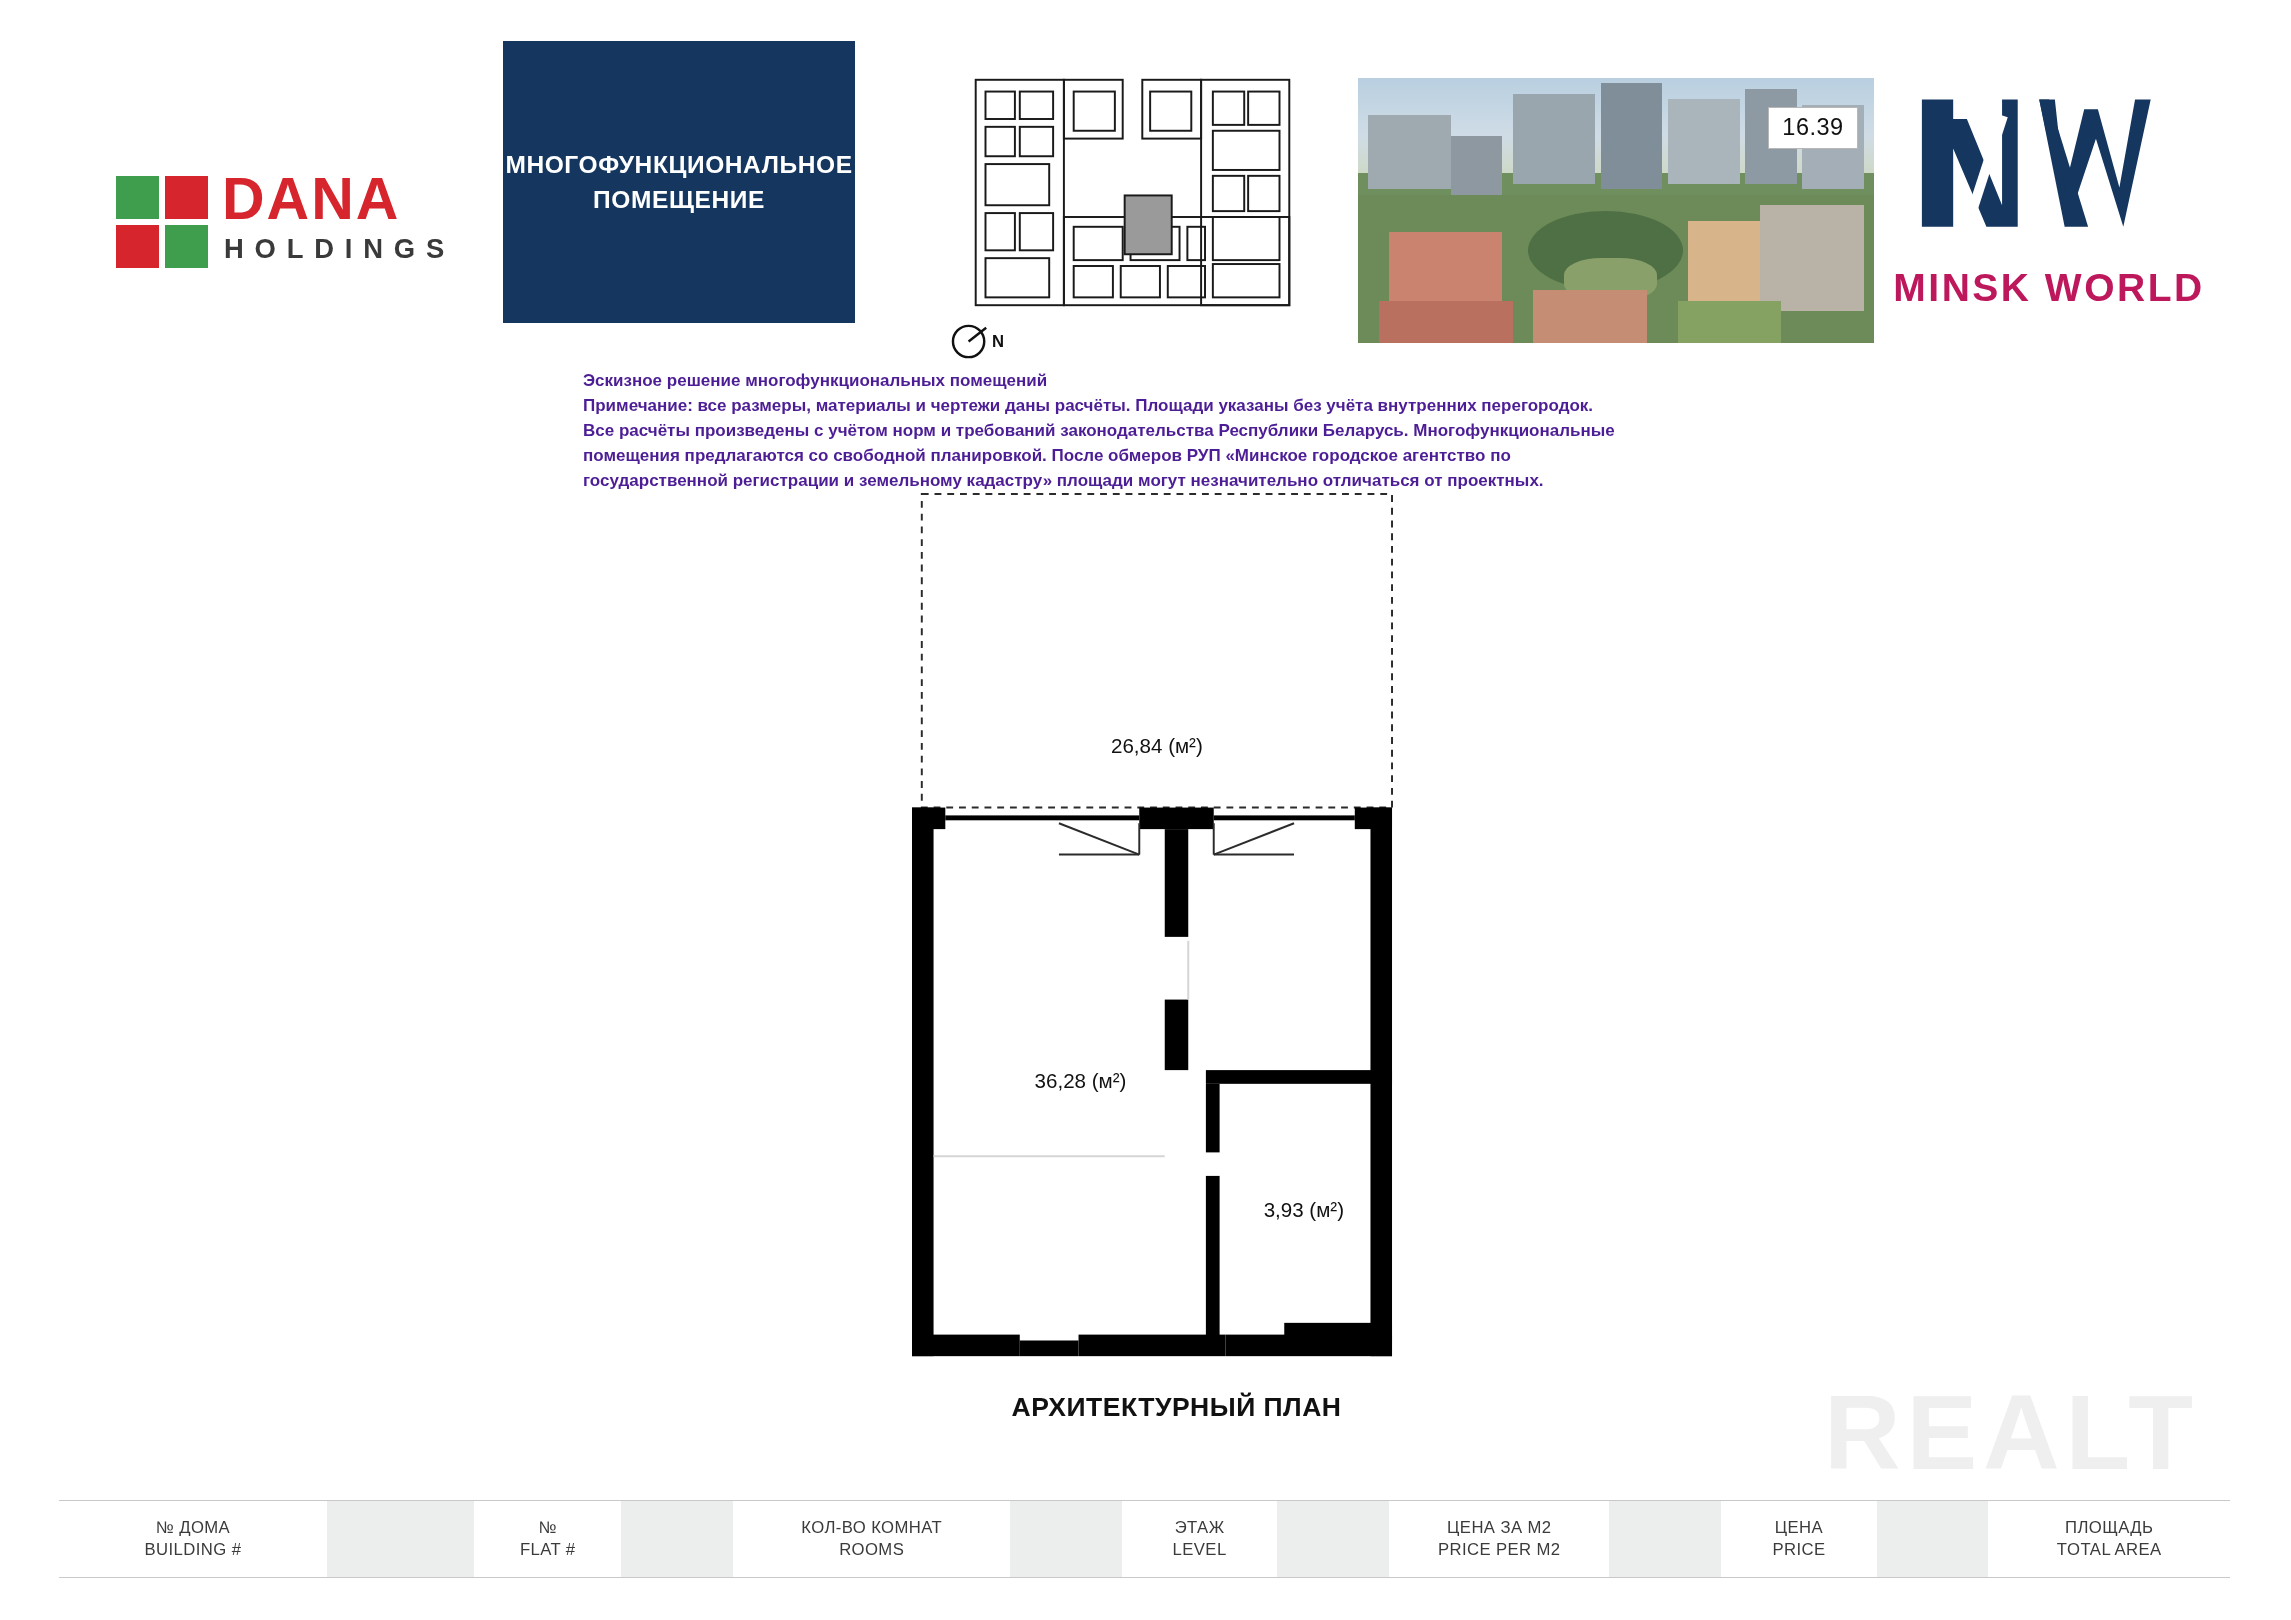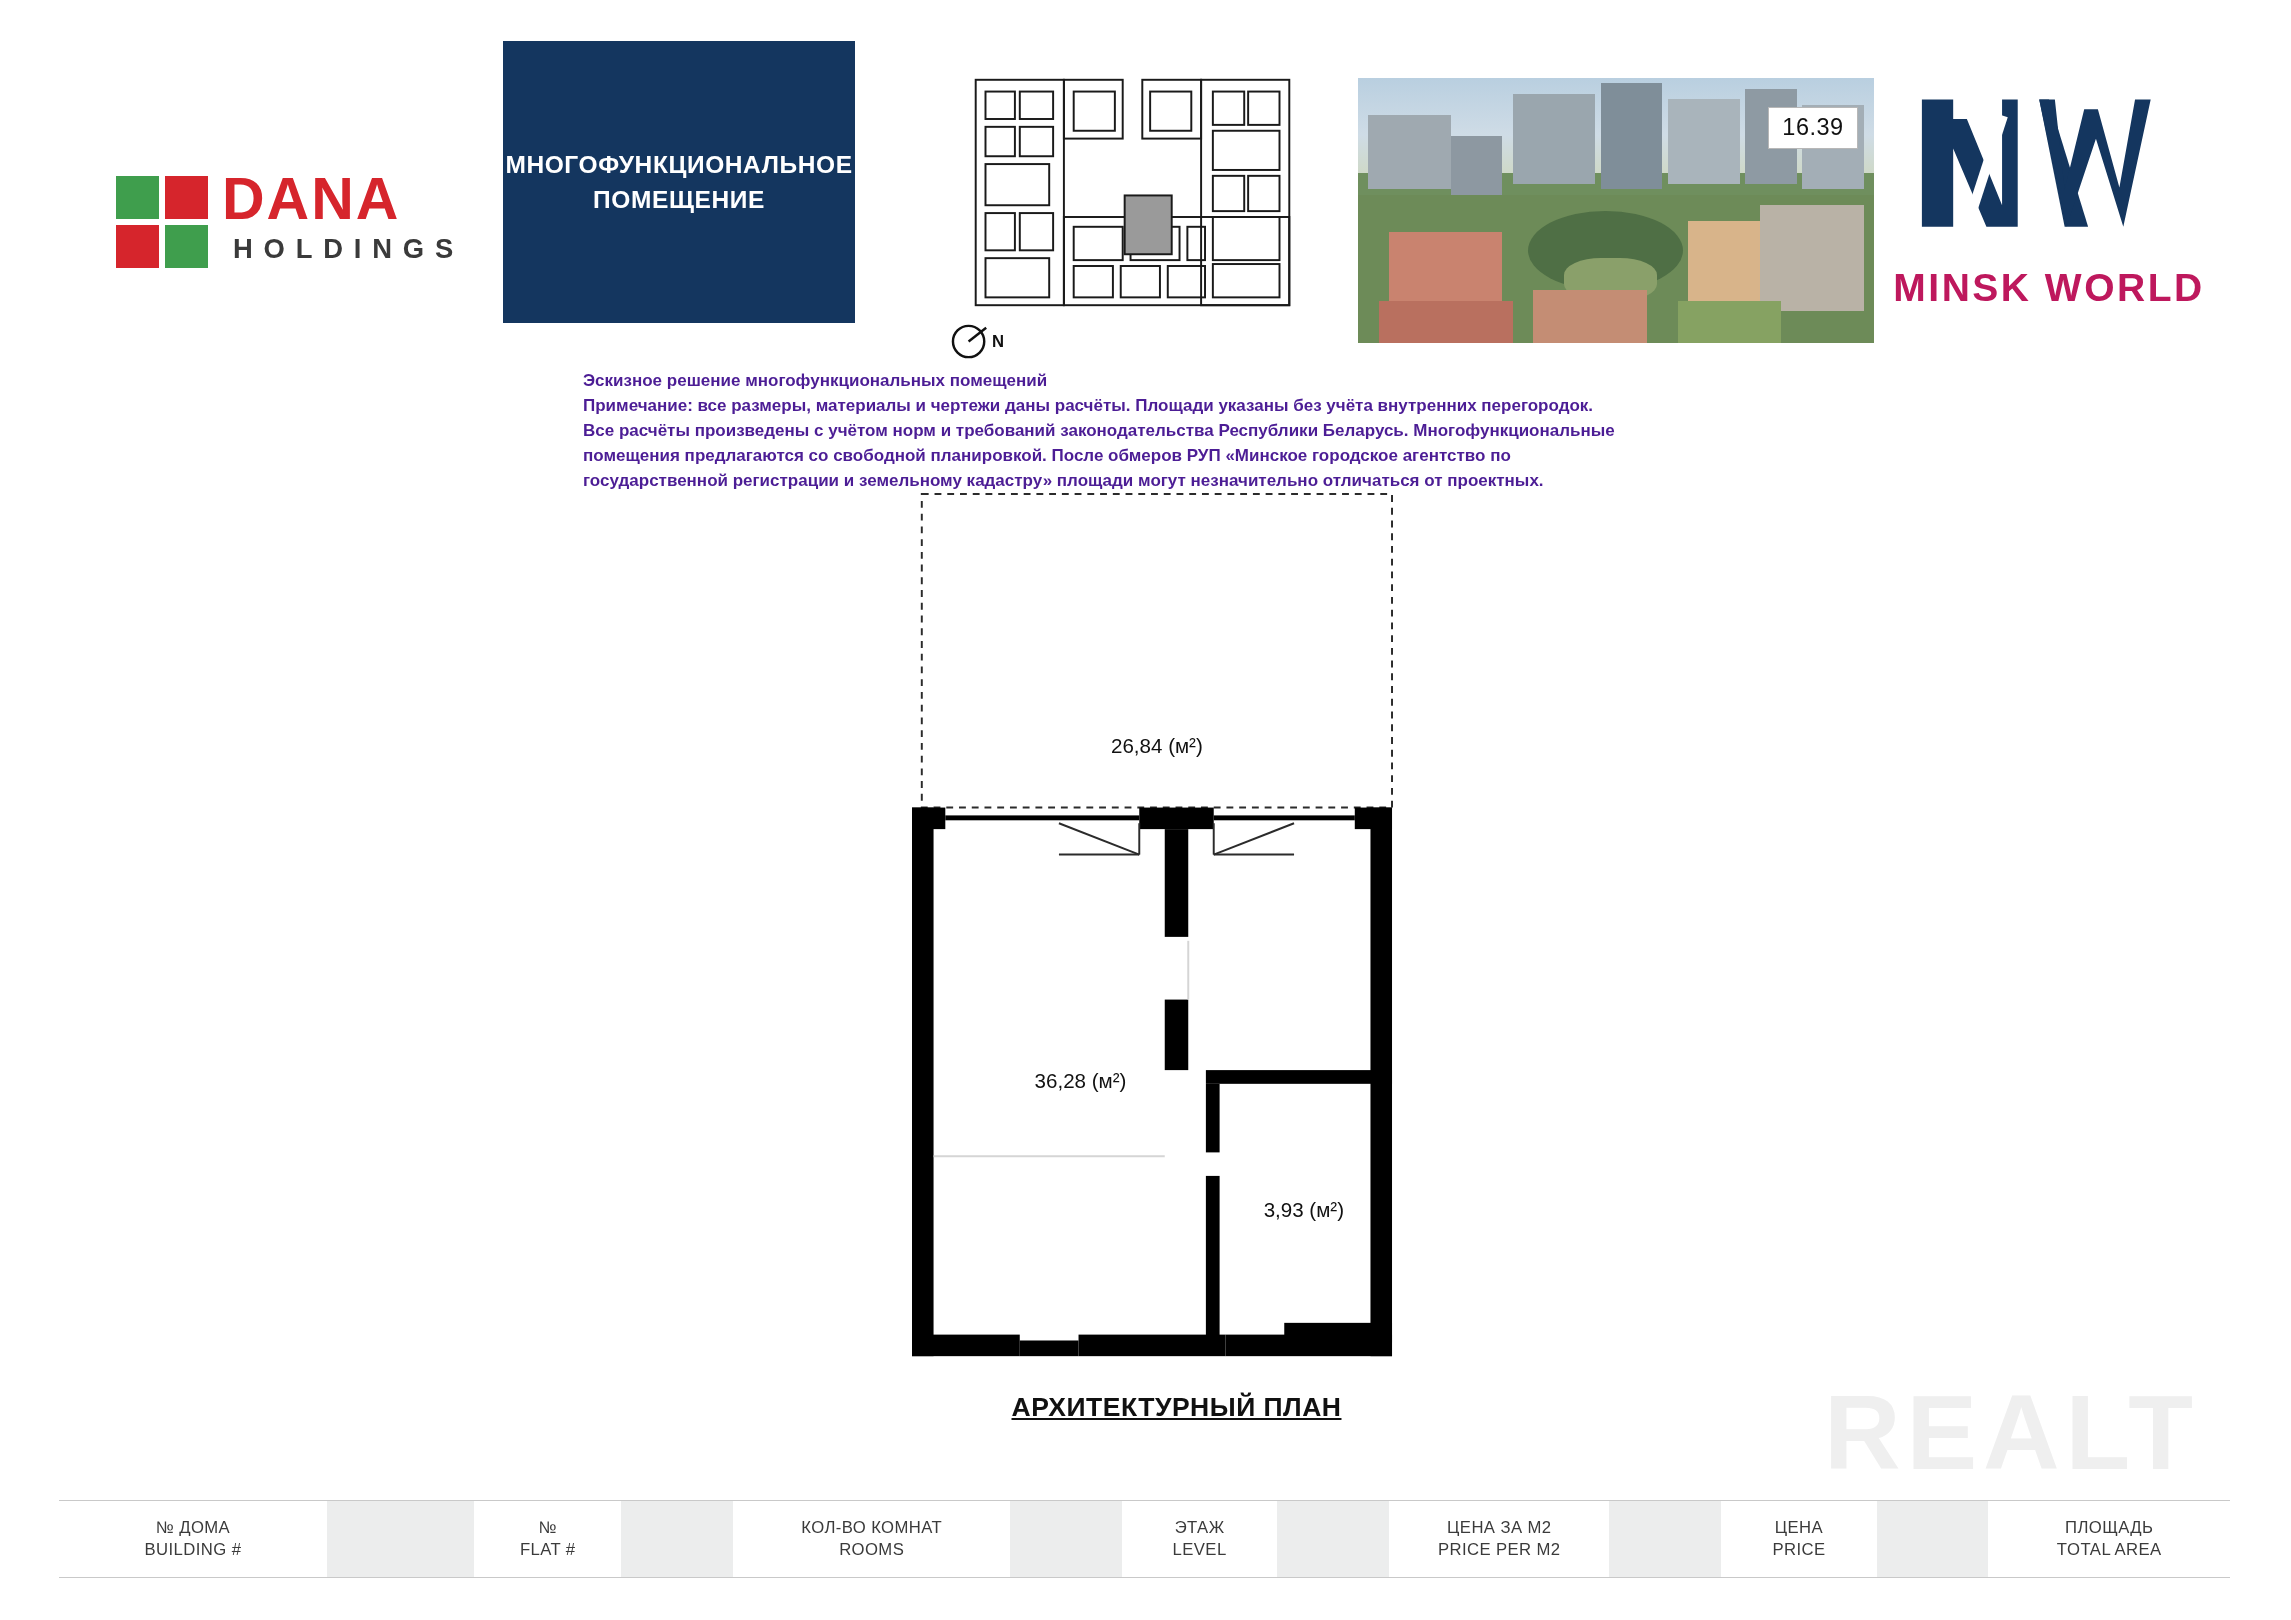--- a/index.html
+++ b/index.html
@@ -56,21 +56,20 @@
     line-height: 63px;
   }
   .dana-sub {
     position: absolute;
     left: 108px;
     top: 65px;
     font-size: 27.4px;
     font-weight: bold;
     letter-spacing: 10.8px;
     color: #3a3a3a;
-    margin-left: 9px;
   }
 
   
   .title-block {
     position: absolute;
     left: 503px;
     top: 0px;
     width: 352px;
     height: 282px;
     background: #14365f;
@@ -182,21 +181,20 @@
   .plan-caption {
     position: absolute;
     left: 912px;
     top: 1392px;
     width: 529px;
     text-align: center;
     font-size: 26.5px;
     font-weight: bold;
     letter-spacing: 0.5px;
     color: #111;
-    text-decoration: underline;
   }
 
   
   .watermark {
     position: absolute;
     right: 93px;
     top: 1372px;
     font-size: 106px;
     font-weight: bold;
     letter-spacing: 5.9px;

